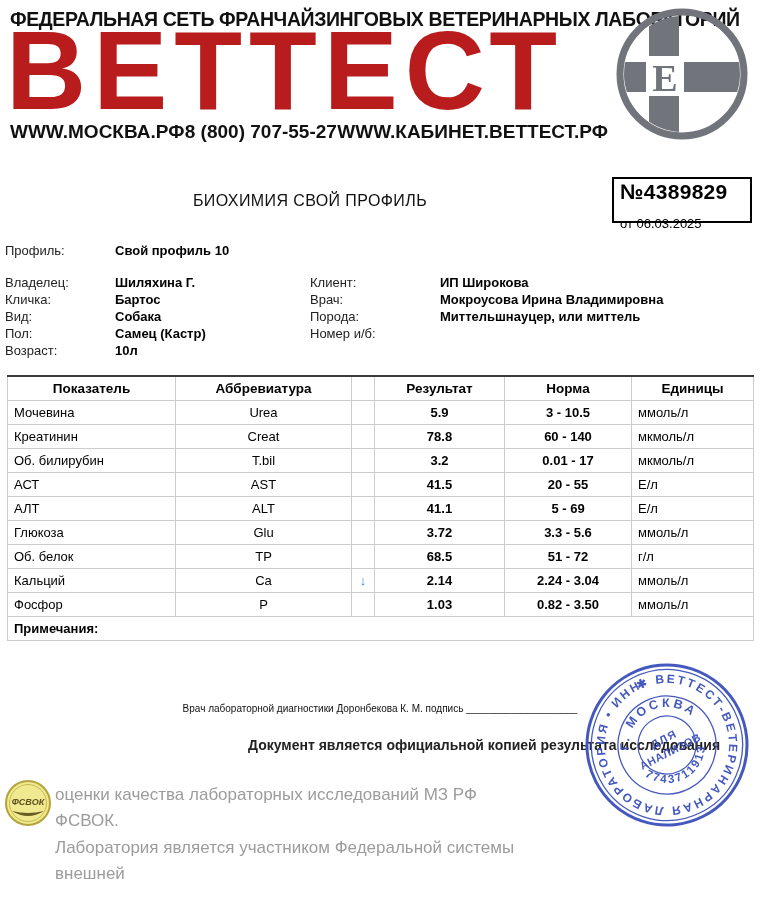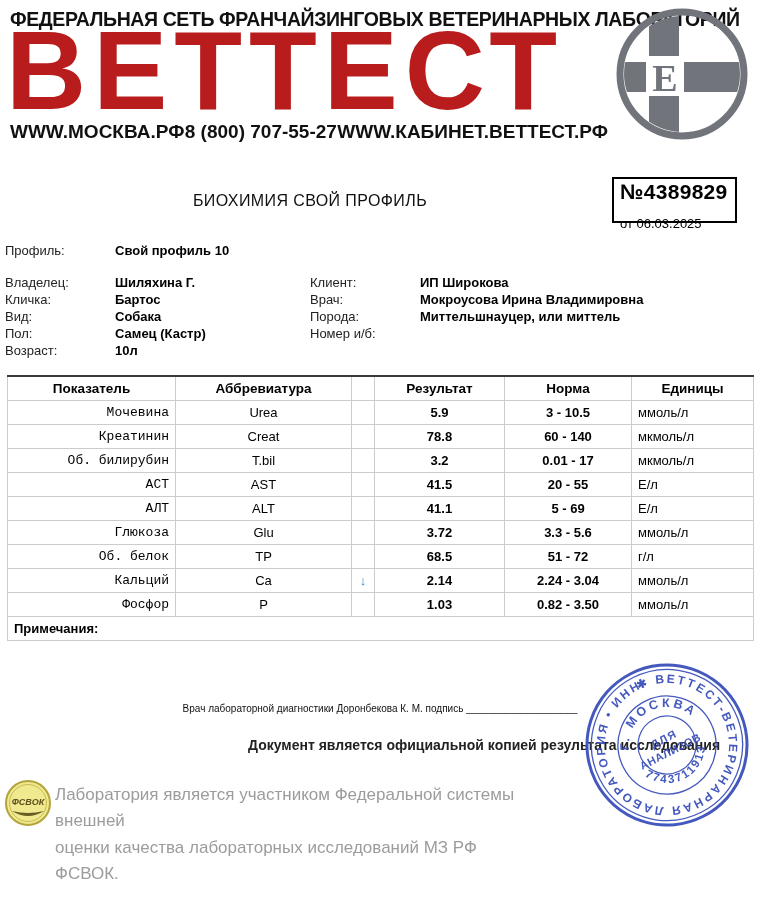--- a/index.html
+++ b/index.html
@@ -10,40 +10,40 @@
   .abs{position:absolute;}
 
   
   .tagline{left:10px;top:8px;width:600px;font-size:19.5px;font-weight:bold;letter-spacing:-0.4px;color:#111;white-space:nowrap;}
   .brand{left:6px;top:16px;width:604px;font-size:111px;line-height:1;font-weight:bold;color:#b91c1c;letter-spacing:7px;white-space:nowrap;}
   .contacts{left:10px;top:121px;width:598px;display:flex;justify-content:space-between;font-size:19px;font-weight:bold;color:#111;white-space:nowrap;}
   .hlogo{left:612px;top:3px;}
 
   
   .doc-title{left:0;top:192px;width:620px;text-align:center;font-size:16px;letter-spacing:0.4px;color:#111;}
-  .num-box{left:612px;top:177px;width:125px;height:46px;border:2px solid #000;box-sizing:border-box;padding:1px 6px;}
+  .num-box{left:612px;top:177px;width:140px;height:46px;border:2px solid #000;box-sizing:border-box;padding:1px 6px;}
   .num-box .num{font-size:21px;font-weight:bold;letter-spacing:0.3px;}
   .num-box .date{font-size:13px;margin-top:12px;}
 
   
   .f-label{font-size:13px;color:#222;}
   .f-value{font-size:13px;font-weight:bold;color:#000;}
-  .pl{left:5px;} .pv{left:115px;} .rl{left:310px;} .rv{left:420px;text-align:right;}
+  .pl{left:5px;} .pv{left:115px;} .rl{left:310px;} .rv{left:440px;text-align:right;}
 
   
   table.results{
     position:absolute;left:7px;top:375px;width:746px;border-collapse:collapse;table-layout:fixed;
     border:1px solid #8f8f8f;border-top:2px solid #3a3a3a;
   }
   table.results td,table.results th{
     border:1px solid #cccccc;font-size:13px;height:24px;box-sizing:border-box;
     padding:2px 6px;vertical-align:middle;overflow:hidden;white-space:nowrap;
   }
   table.results th{font-size:13.5px;font-weight:bold;text-align:center;}
-  td.c-name{text-align:right;padding-left:8px;font-family:Liberation Mono, monospace;}
+  td.c-name{text-align:left;padding-left:8px;}
   td.c-abbr{text-align:center;}
   td.c-flag{text-align:center;color:#2f86d8;font-weight:bold;}
   td.c-result{text-align:center;font-weight:bold;}
   td.c-norm{text-align:center;font-weight:bold;}
   td.c-units{text-align:left;padding-left:8px;}
   td.notes{font-weight:bold;font-size:13.5px;text-align:left;padding-left:8px;height:23px;}
 
   
   .doctor-line{left:0;top:703px;width:760px;text-align:center;font-size:10px;color:#111;white-space:nowrap;}
   .copy-note{left:248px;top:737px;font-size:14px;font-weight:600;color:#222;white-space:nowrap;}
@@ -237,15 +237,15 @@
 </svg>
 
 <svg class="abs fsvok-logo" width="48" height="48" viewBox="0 0 48 48">
   <circle cx="24" cy="24" r="22" fill="#f0e98f" stroke="#b3a43c" stroke-width="2"></circle>
   <circle cx="24" cy="24" r="18.5" fill="none" stroke="#c9bb55" stroke-width="1"></circle>
   <path d="M 8 32 Q 24 42 40 32 Q 24 36 8 32 Z" fill="#6a5c22"></path>
   <text x="24" y="26" font-size="9" font-weight="bold" font-style="italic" text-anchor="middle" fill="#5d5120">ФСВОК</text>
 </svg>
 
 <div class="abs fsvok-note">
+  <div>оценки качества лабораторных исследований МЗ РФ ФСВОК.</div>
   <div>Лаборатория является участником Федеральной системы внешней</div>
-  <div>оценки качества лабораторных исследований МЗ РФ ФСВОК.</div>
 </div>
 
 </body></html>

